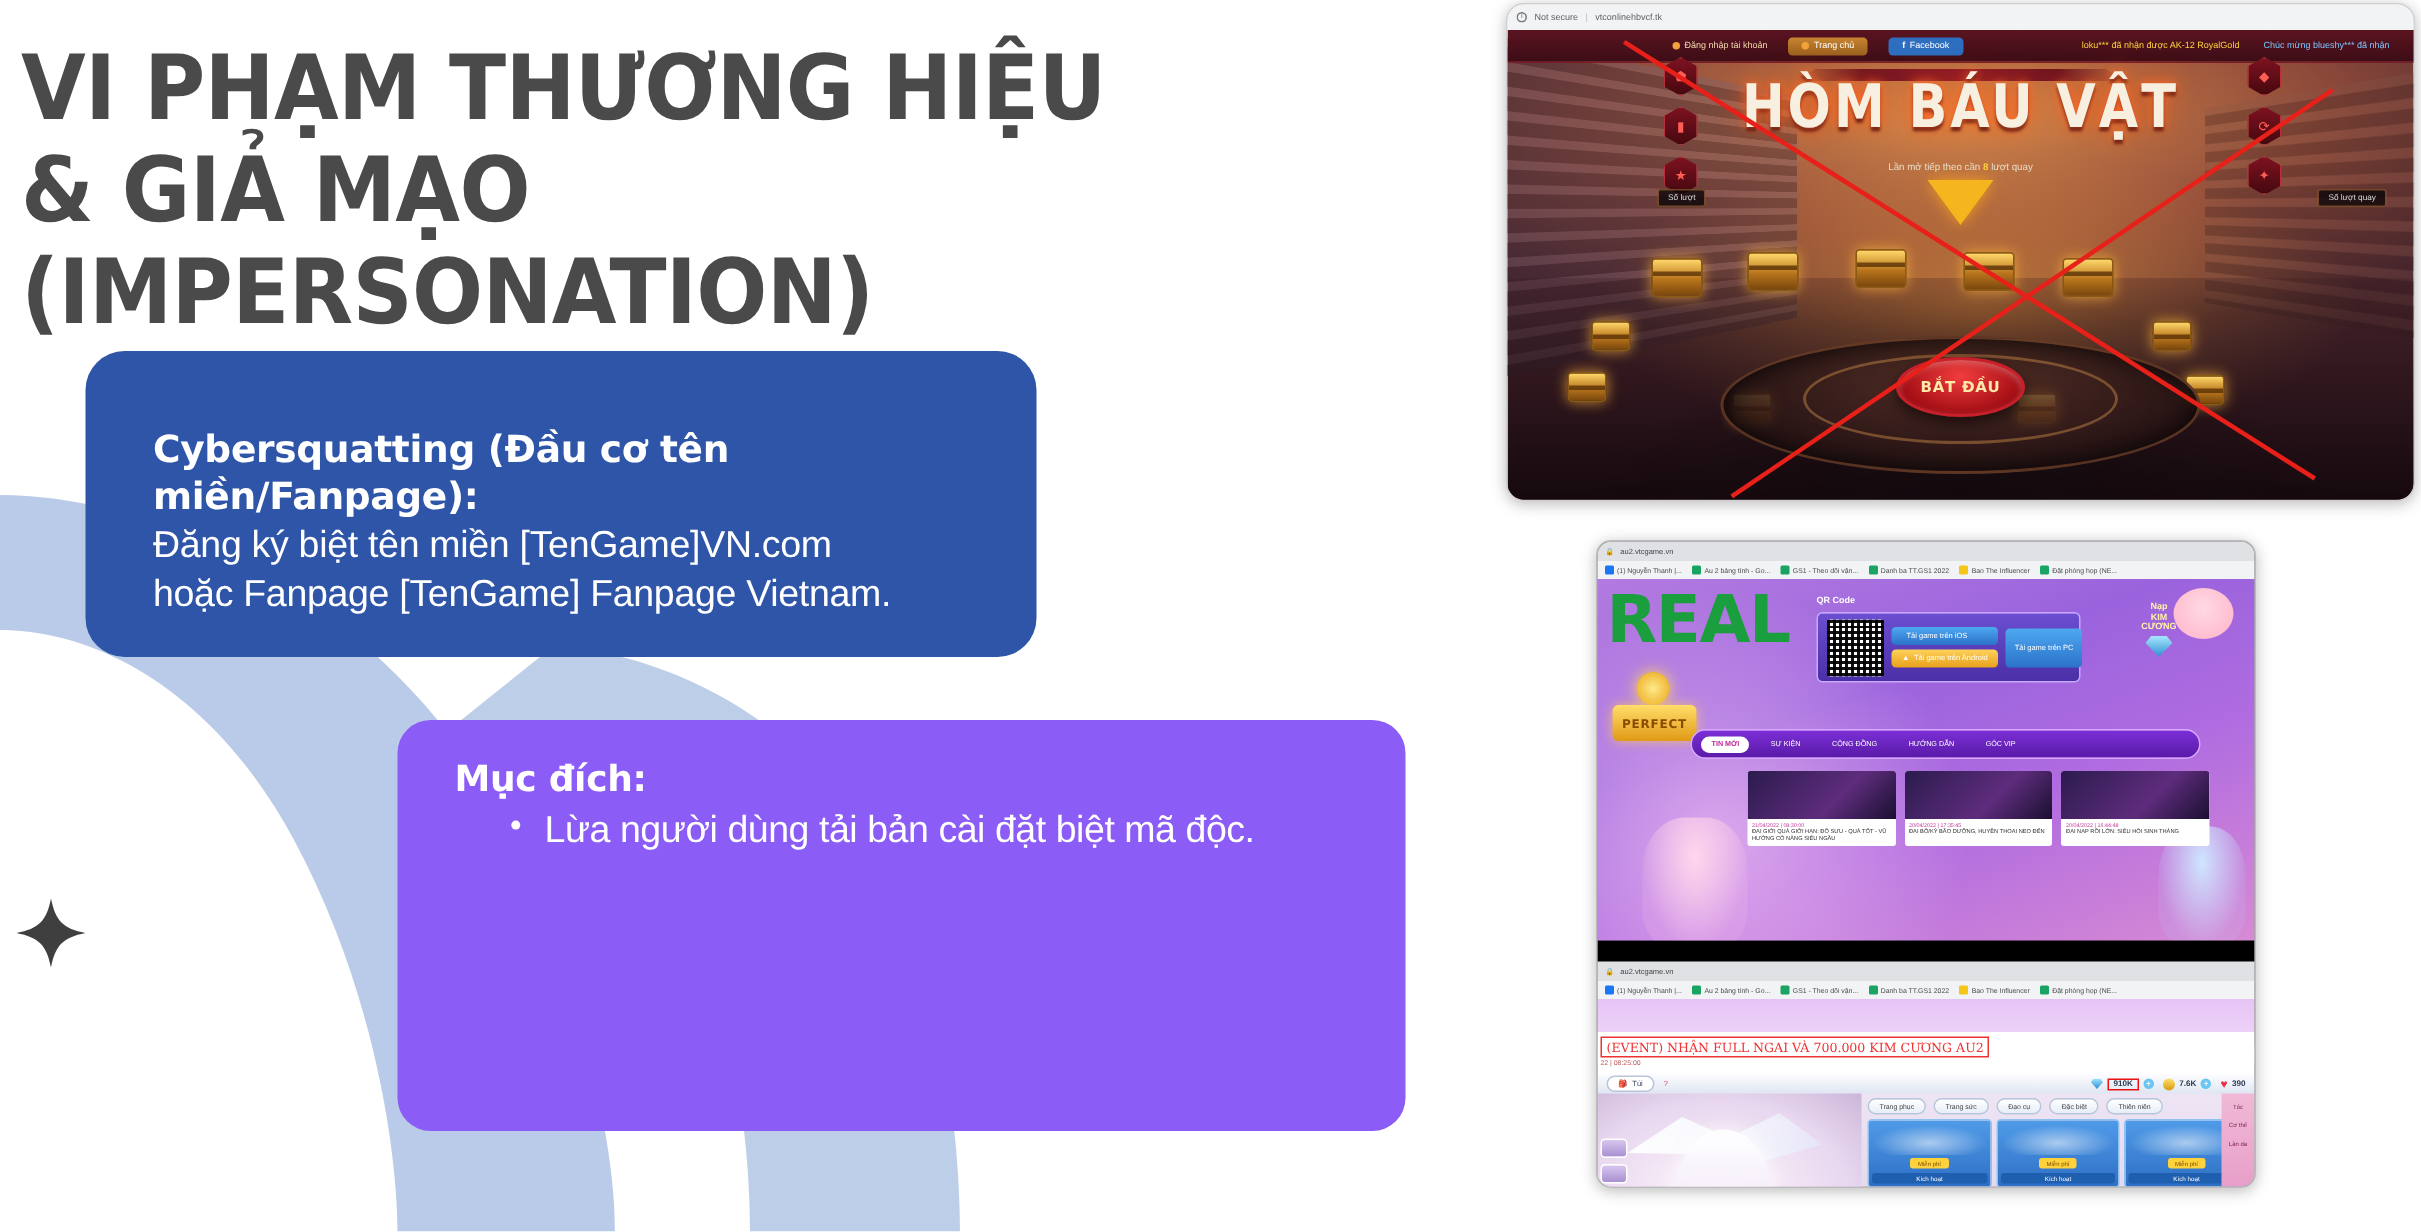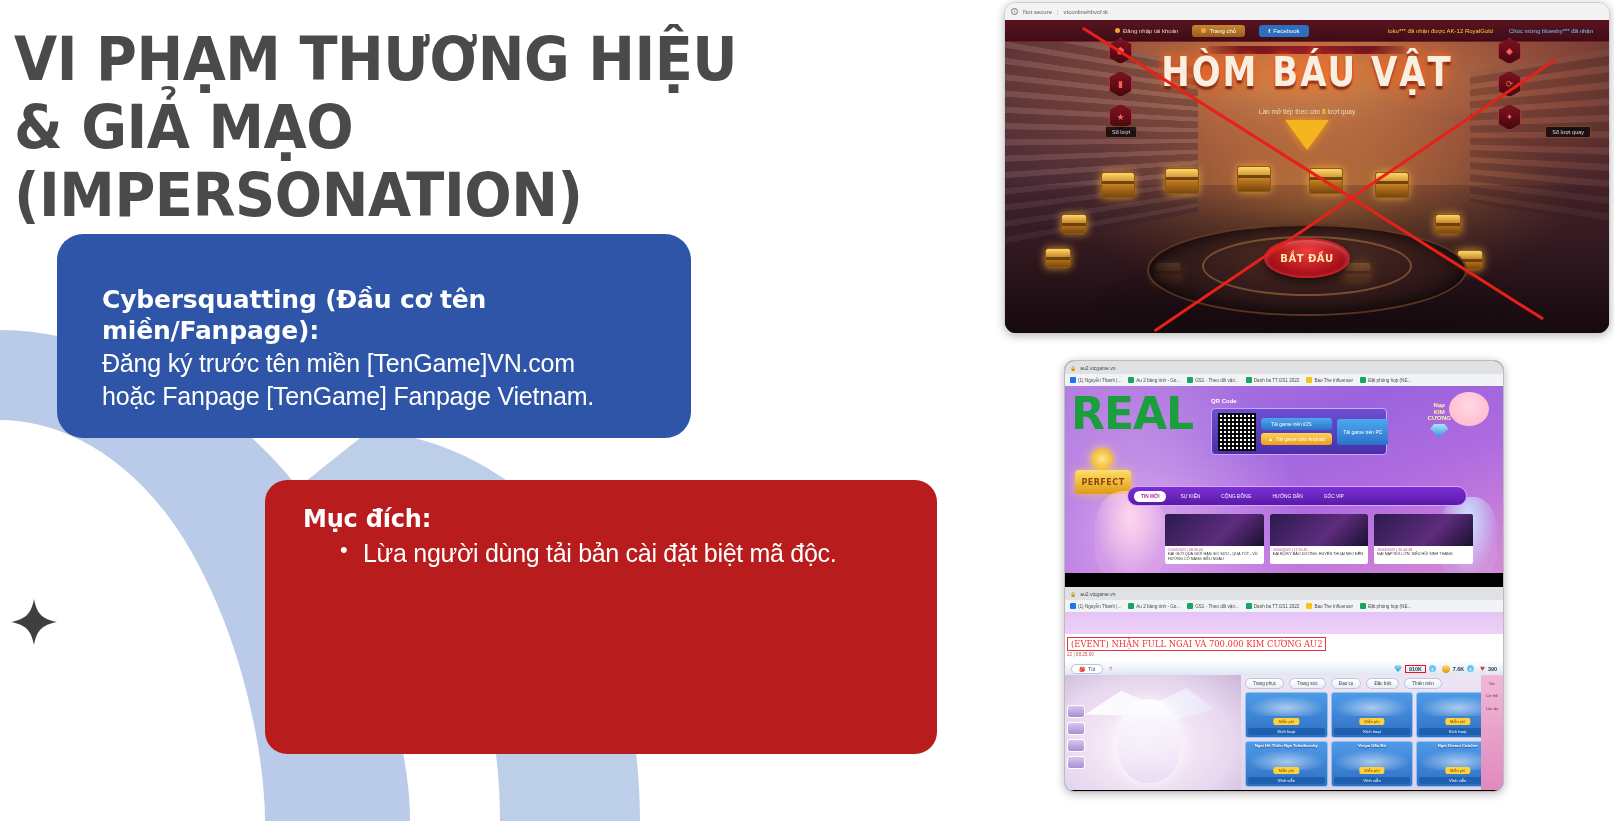--- a/index.html
+++ b/index.html
@@ -30,21 +30,21 @@
   .card {
     position:absolute; border-radius:22px; color:#ffffff;
   }
   .card-cyber {
     left:57px; top:234px; width:634px; height:204px;
     background:#2e55a8; border-radius:26px;
   }
   .card-cyber .inner { padding:50px 4px 0 45px; }
   .card-purpose {
     left:265px; top:480px; width:672px; height:274px;
-    background:#b91c1c; border-radius:22px;
+    background:#8b5cf6; border-radius:22px;
   }
   .card-purpose .inner { padding:24px 0 0 38px; }
 
   .card-heading {
     font-weight:700; font-size:25px; line-height:1.25;
     letter-spacing:-0.2px;
     font-family:"DejaVu Sans", sans-serif;
   }
   .card-line {
     font-size:25px; line-height:1.35; font-weight:400;
@@ -218,21 +218,21 @@
   
   .bshot-inner { position:relative; width:100%; height:100%; background:#000; }
 
   .chrome-b { height:13px; background:#dfe1e5; display:flex; align-items:center; padding:0 5px; }
   .tabline { display:flex; align-items:center; gap:4px; font-size:5px; color:#444; }
   .bmbar { height:12px; background:#f1f3f4; display:flex; align-items:center; gap:7px; padding:0 5px; overflow:hidden; }
   .bm { display:flex; align-items:center; gap:2px; font-size:4.6px; color:#4a4a4a; white-space:nowrap; }
   .bm-ico { width:6px; height:6px; border-radius:1px; flex:none; }
 
   .real-stage {
-    position:relative; height:187px; overflow:hidden;
+    position:relative; height:241px; overflow:hidden;
     background:
       radial-gradient(circle at 18% 72%, rgba(255,210,245,.6), transparent 42%),
       linear-gradient(160deg,#b37be0 0%,#9a63dd 35%,#b06ce0 62%,#d88ad4 100%);
   }
   .bigword {
     position:absolute; font-family:"DejaVu Sans",sans-serif; font-weight:800;
     letter-spacing:-1px; line-height:1;
   }
   .word-real { left:6px; top:6px; font-size:44px; color:#1b9e3e; }
 
@@ -372,21 +372,21 @@
 <div class="left-col">
 
   <h1 class="page-title">
     <span class="l1">VI PHẠM THƯƠNG HIỆU</span>
     <span class="l2">&amp; GIẢ MẠO (IMPERSONATION)</span>
   </h1>
 
   <div class="card card-cyber">
     <div class="inner">
       <div class="card-heading">Cybersquatting (Đầu cơ tên miền/Fanpage):</div>
-      <div class="card-line">Đăng ký trước tên miền [TenGame]VN.com</div>
+      <div class="card-line">Đăng ký biệt tên miền [TenGame]VN.com</div>
       <div class="card-line">hoặc Fanpage [TenGame] Fanpage Vietnam.</div>
     </div>
   </div>
 
   <div class="card card-purpose">
     <div class="inner">
       <div class="card-heading">Mục đích:</div>
       <ul class="bullets">
         <li>Lừa người dùng tải bản cài đặt biệt mã độc.</li>
       </ul>

